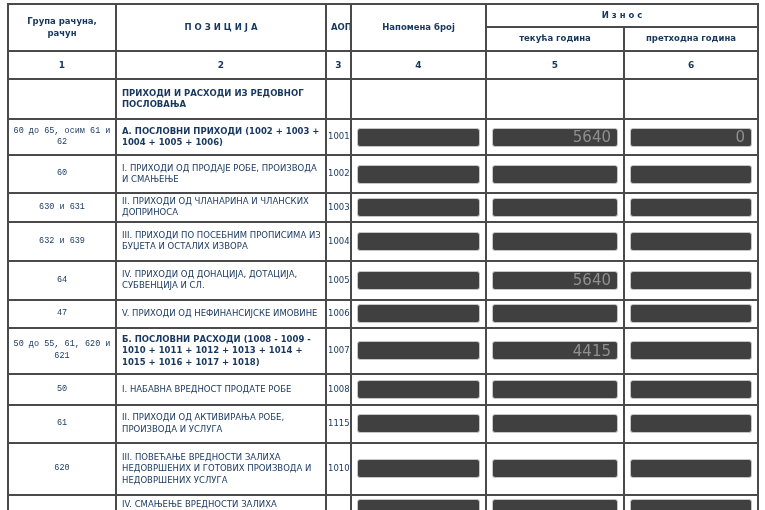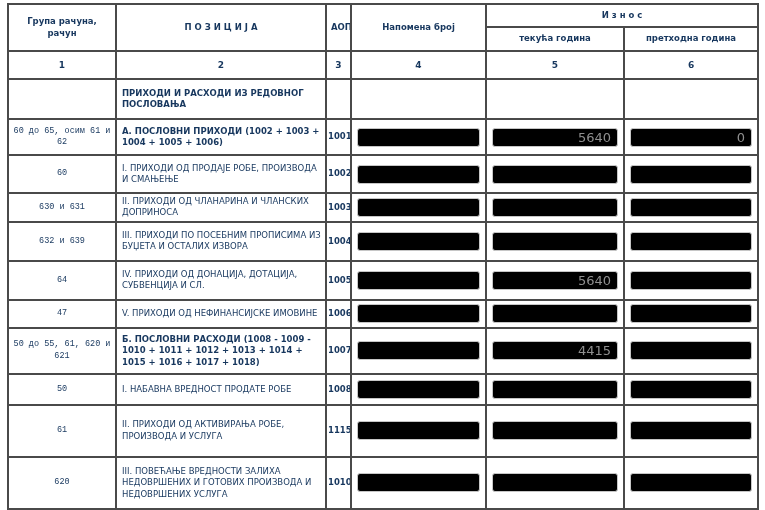--- a/index.html
+++ b/index.html
@@ -28,36 +28,36 @@
     line-height: 1.35;
     background: #fff;
     overflow: hidden;
   }
   .form th {
     font-weight: bold;
     text-align: center;
   }
   td.g { text-align: center; font-family: Liberation Mono, monospace; }
   td.p { text-align: left; padding-left: 5px; padding-right: 4px; }
-  td.a { text-align: right; padding: 0 1px; font-weight: bold; }
+  td.a { text-align: right; padding: 0 1px; }
   td.ic { padding: 2px 5px; }
   td.num { text-align: center; font-weight: bold; font-size: 9px; }
   tr.bold td.p { font-weight: bold; }
   tr.section td.p { font-weight: bold; vertical-align: middle; }
   tr.cut td { vertical-align: top; padding-top: 3px; }
   input.fi {
     display: block;
     width: 100%;
     height: 19px;
     border: 1px solid #c6c6c6;
     border-radius: 3px;
-    background: #000000;
+    background: #404040;
     color: #8f8f8f;
     font-family: "DejaVu Sans", sans-serif;
-    font-size: 13px;
+    font-size: 15px;
     text-align: right;
     padding: 0 6px;
     outline: none;
   }
 </style>
 </head>
 <body>
 
 <div class="page">
   <table class="form">
@@ -205,21 +205,21 @@
         <td class="ic">
             <input class="fi" value="" style="">
           </td>
         <td class="ic">
             <input class="fi" value="" style="">
           </td>
         <td class="ic">
             <input class="fi" value="" style="">
           </td>
       </tr>
-      <tr style="height:52px">
+      <tr style="height:38px">
         <td class="g">61</td>
         <td class="p">II. ПРИХОДИ ОД АКТИВИРАЊА РОБЕ, ПРОИЗВОДА И УСЛУГА</td>
         <td class="a">1115</td>
         <td class="ic">
             <input class="fi" value="" style="">
           </td>
         <td class="ic">
             <input class="fi" value="" style="">
           </td>
         <td class="ic">

